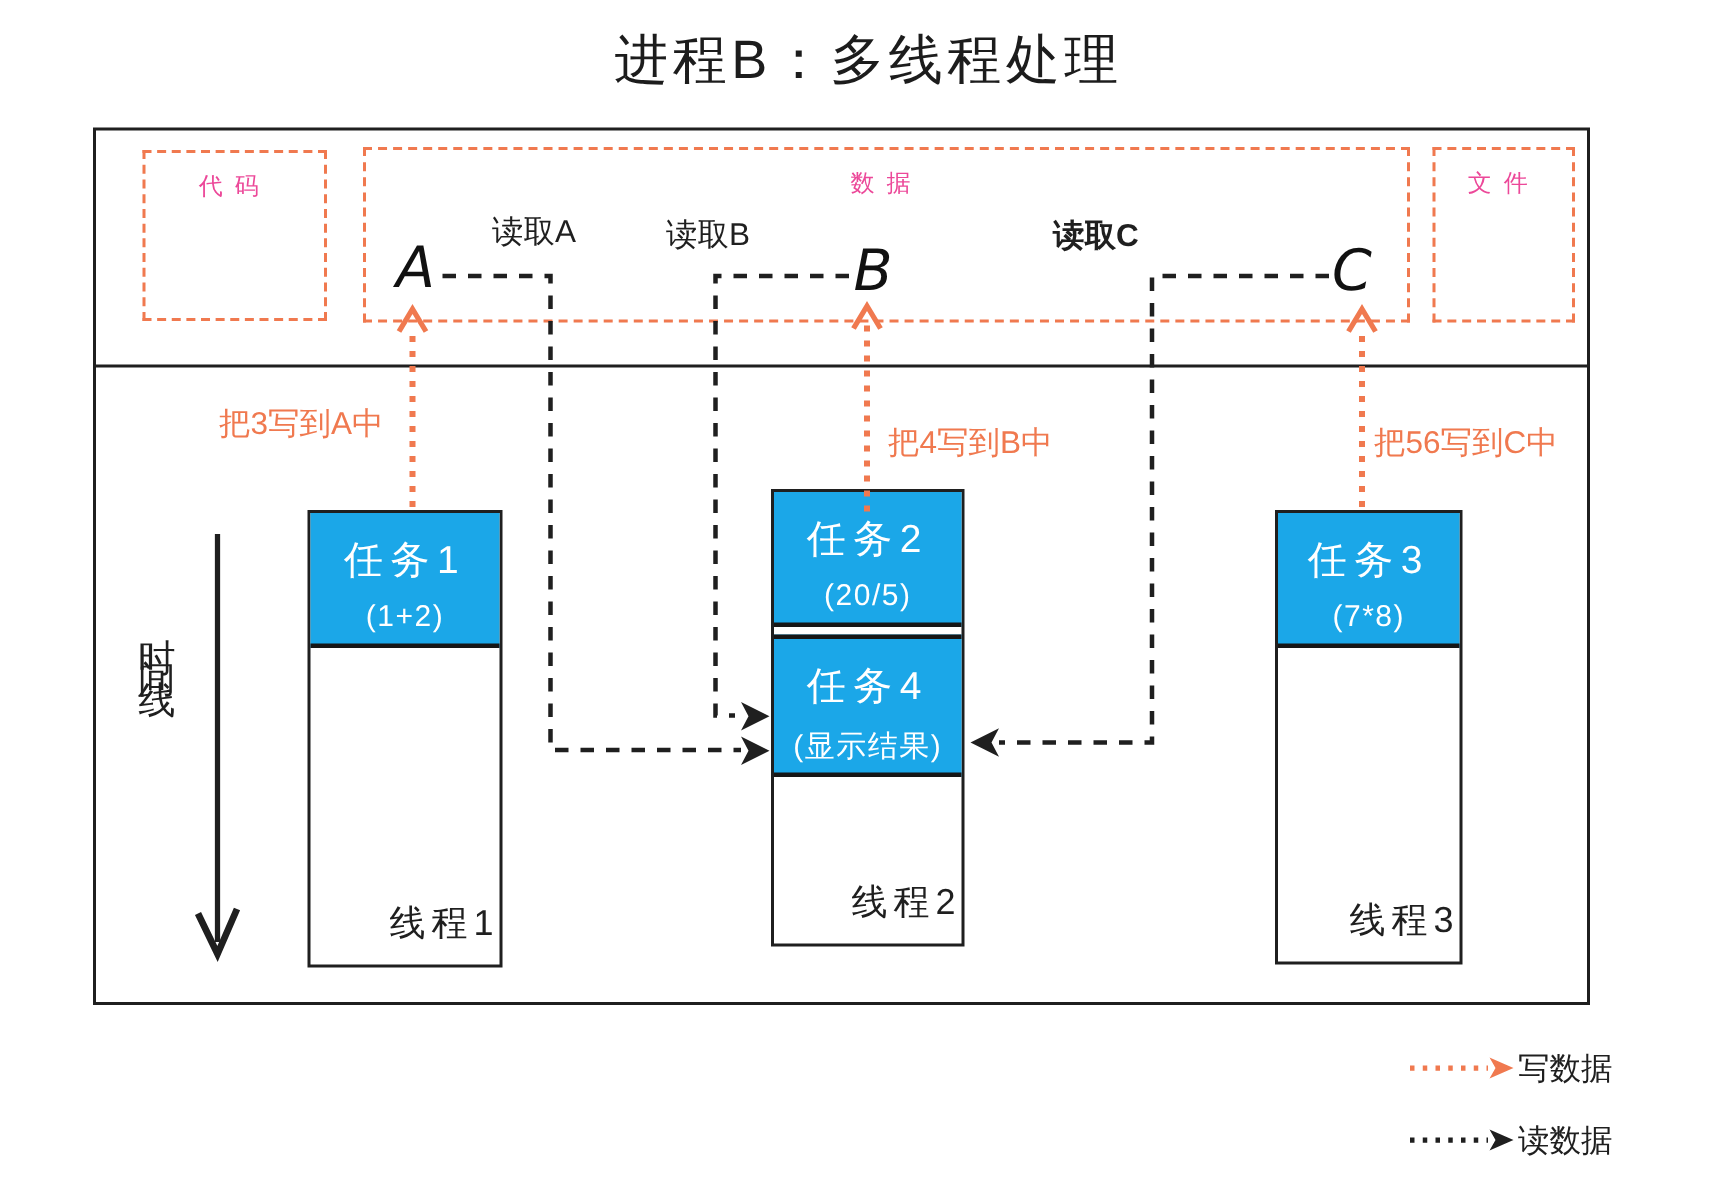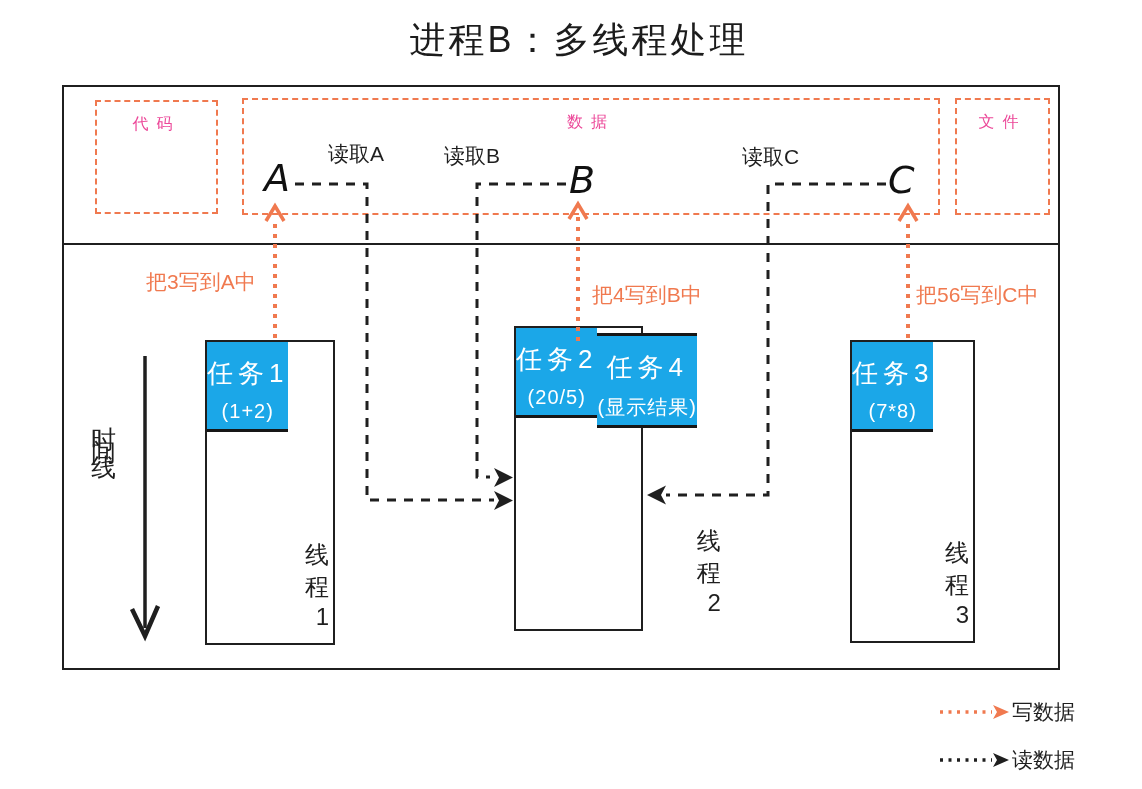--- a/index.html
+++ b/index.html
@@ -18,32 +18,32 @@
   .box-data{left:242px;top:98px;width:698px;height:117px;}
   .box-file{left:955px;top:98px;width:95px;height:117px;}
   .box-label{position:absolute;top:12px;left:0;width:100%;text-align:center;font-size:16px;letter-spacing:8px;color:#ec4899;}
   .var{position:absolute;font-size:38px;font-style:italic;font-family:"DejaVu Sans",sans-serif;color:#111;}
   .var-a{left:264px;top:156px;}
   .var-b{left:569px;top:158px;}
   .var-c{left:888px;top:158px;}
   .read-label{position:absolute;font-size:21px;color:#1f1f1f;}
   .read-a{left:328px;top:140px;}
   .read-b{left:444px;top:142px;}
-  .read-c{left:742px;top:143px;}
+  .read-c{left:702px;top:143px;font-weight:bold;}
   .write-label{position:absolute;font-size:21px;color:#F0794F;}
   .write-a{left:146px;top:268px;}
   .write-b{left:592px;top:281px;}
   .write-c{left:916px;top:281px;}
   .timeline-label{
     position:absolute;left:88px;top:406px;writing-mode:vertical-lr;text-orientation:upright;
     font-size:25px;letter-spacing:14px;color:#1f1f1f;
   }
   .thread{
     position:absolute;border:2px solid #1f1f1f;background:#fff;box-sizing:border-box;
-    display:flex;flex-direction:row;
+    display:flex;flex-direction:column;
   }
   .thread-1{left:205px;top:340px;width:130px;height:305px;}
   .thread-2{left:514px;top:326px;width:129px;height:305px;}
   .thread-3{left:850px;top:340px;width:125px;height:303px;}
   .task{
     background:#1BA7E8;color:#ffffff;text-align:center;border-bottom:3px solid #161616;
     padding-top:9px;height:78px;box-sizing:content-box;flex:0 0 auto;
   }
   .task-gap{margin-top:5px;border-top:3px solid #161616;height:80px;}
   .task-title{font-size:26px;letter-spacing:5px;margin-top:5px;}

